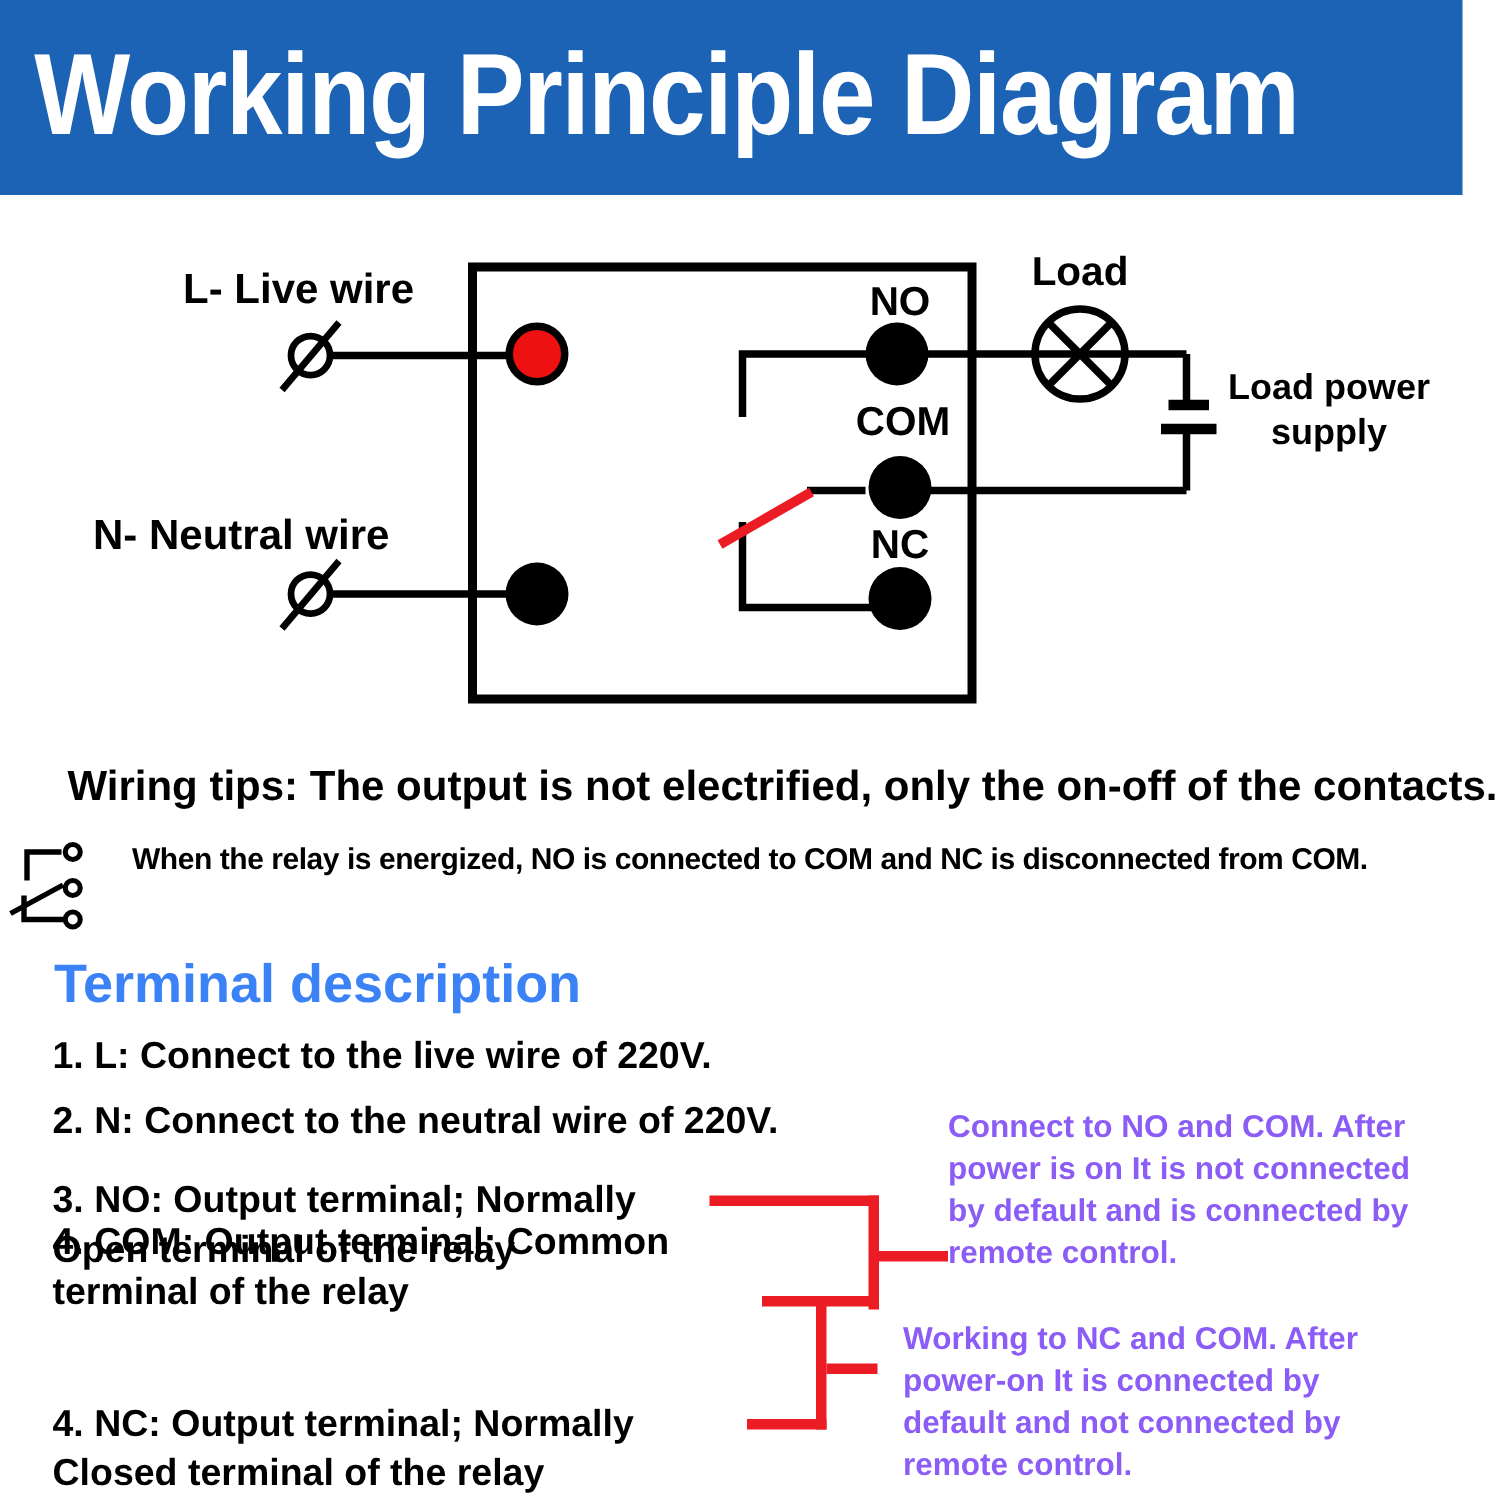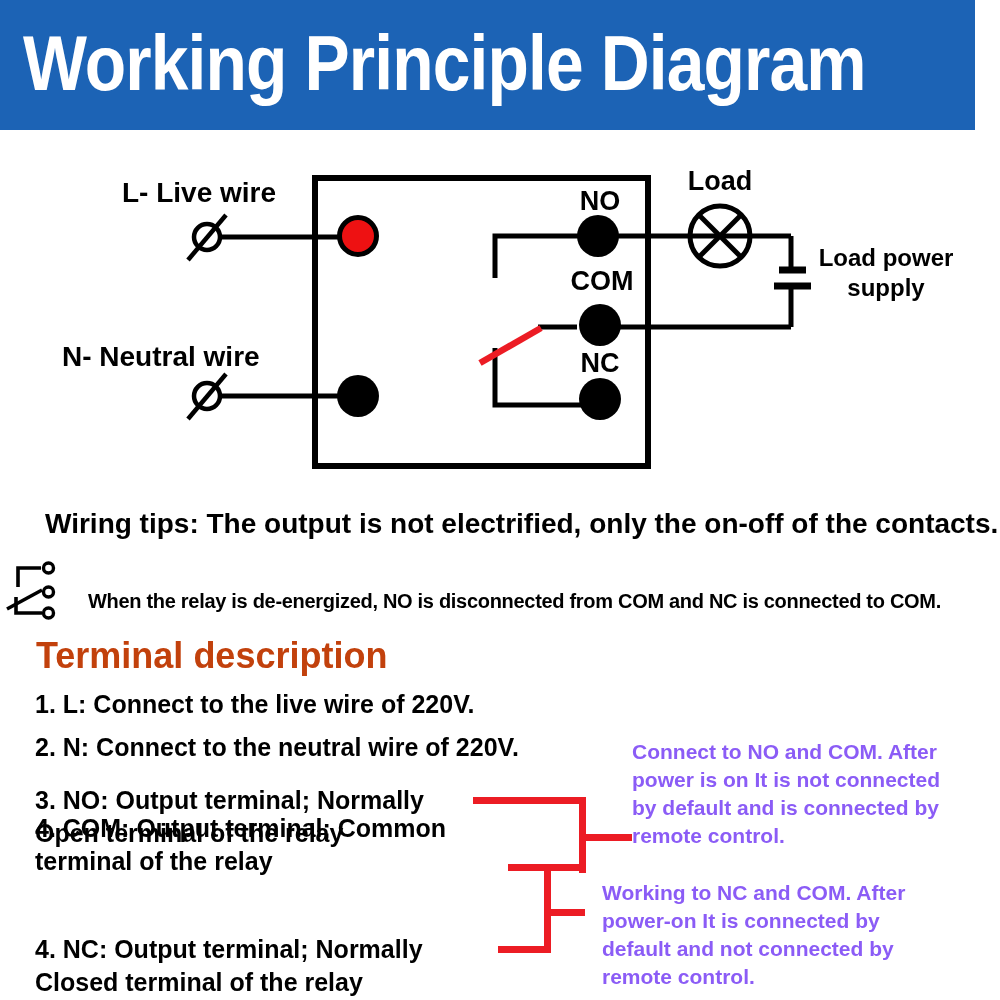--- a/index.html
+++ b/index.html
@@ -19,21 +19,21 @@
   .lbl27{font-size:27px;}
   .lbl24{font-size:24px;}
 
   
   #wiringtips{left:45px;top:508px;font-size:28px;font-weight:bold;white-space:nowrap;}
   .bullet{font-size:20px;font-weight:bold;white-space:nowrap;letter-spacing:-0.3px;}
   #bullet1{left:88px;top:562px;}
   #bullet2{left:88px;top:590px;}
 
   
-  #term-heading{left:36px;top:635px;font-size:36px;font-weight:bold;color:#c2410c;white-space:nowrap;}
+  #term-heading{left:36px;top:635px;font-size:36px;font-weight:bold;color:#3b82f6;white-space:nowrap;}
   .term-item{left:35px;font-size:25px;font-weight:bold;white-space:pre-line;line-height:33px;}
   #item1{top:688px;}
   #item2{top:731px;text-align:center;}
   #item3{top:784px;}
   #item4{top:812px;}
   #item5{top:933px;}
 
   
   .redline{background:#ec1c24;}
 
@@ -102,21 +102,21 @@
       <circle cx="72.5" cy="568" r="5" fill="#fff" stroke="#000" stroke-width="3.4"></circle>
     </g>
     <g>
       <circle cx="72.5" cy="592" r="5" fill="#fff" stroke="#000" stroke-width="3.4"></circle>
       <circle cx="72.5" cy="613" r="5" fill="#fff" stroke="#000" stroke-width="3.4"></circle>
       <polyline points="66,613 40,613 40,597" fill="none" stroke="#000" stroke-width="3.6"></polyline>
       <line x1="31" y1="609" x2="66" y2="590" stroke="#000" stroke-width="3.6"></line>
     </g>
   </svg>
 
-  <div class="abs bullet" id="bullet2">When the relay is de-energized, NO is disconnected from COM and NC is connected to COM.</div>
+  <div class="abs bullet" id="bullet1">When the relay is energized, NO is connected to COM and NC is disconnected from COM.</div>
 
   <div class="abs" id="term-heading">Terminal description</div>
   <div class="abs term-item" id="item1">1. L: Connect to the live wire of 220V.</div>
   <div class="abs term-item" id="item2">2. N: Connect to the neutral wire of 220V.</div>
   <div class="abs term-item" id="item3">3. NO: Output terminal; Normally
 Open terminal of the relay</div>
   <div class="abs term-item" id="item4">4. COM: Output terminal; Common
 terminal of the relay</div>
   <div class="abs term-item" id="item5">4. NC: Output terminal; Normally
 Closed terminal of the relay</div>

